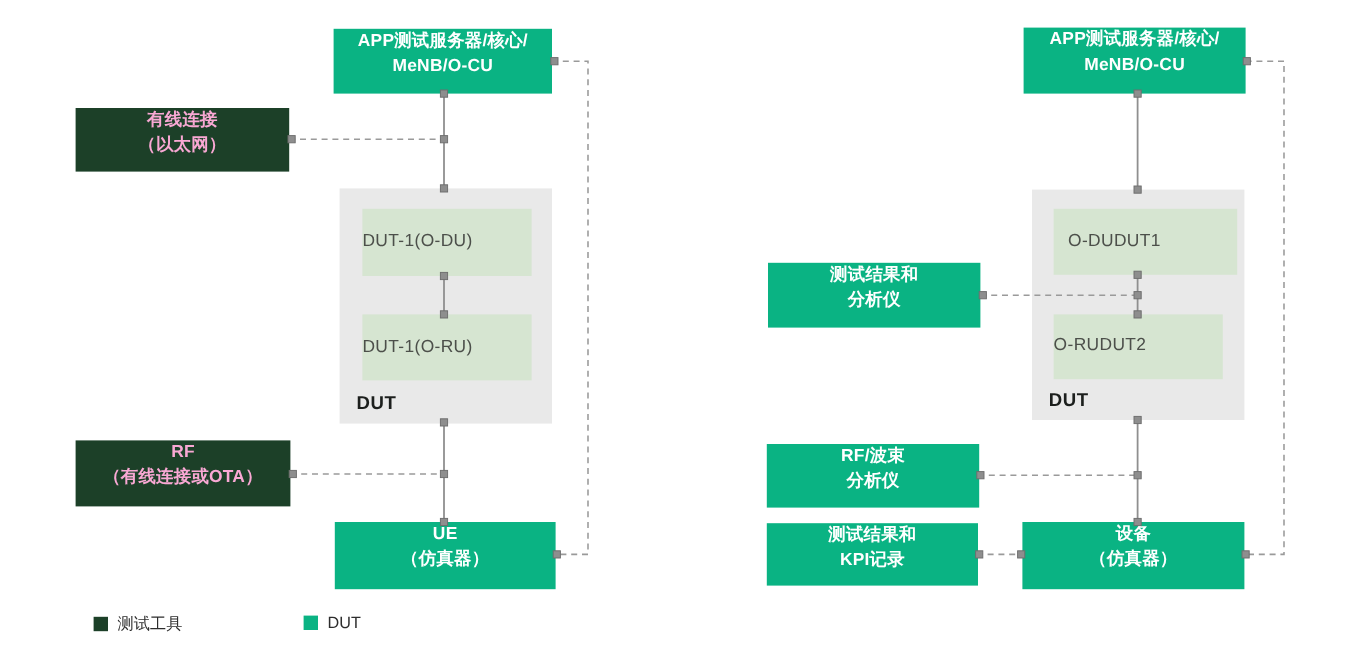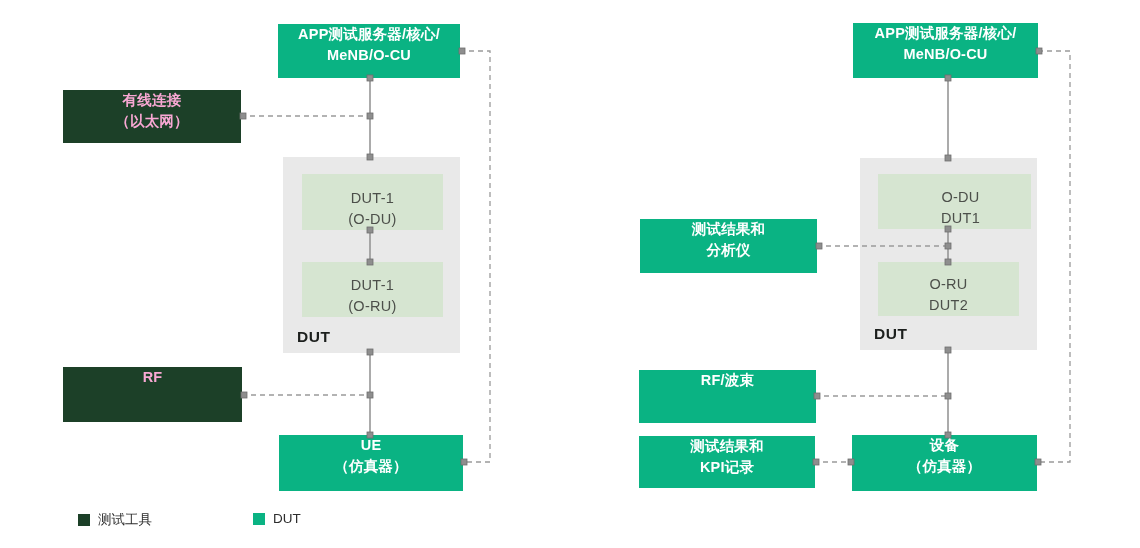--- a/index.html
+++ b/index.html
@@ -12,21 +12,21 @@
 
   .box{
     position:absolute;display:flex;flex-direction:column;align-items:center;justify-content:flex-start;
     text-align:center;font-size:14.5px;line-height:1.42;font-weight:600;letter-spacing:.2px;
   }
   .box.green{background:var(--accent-green);color:#ffffff;}
   .box.dark{background:var(--tool-dark-green);color:#f9a8d4;}
 
   .dut-container{position:absolute;background:var(--dut-container-gray);}
   .inner-box{
-    position:absolute;display:flex;flex-direction:column;align-items:center;justify-content:flex-end;
+    position:absolute;display:flex;flex-direction:row;align-items:center;justify-content:flex-start;
     background:var(--dut-inner-green);color:#4c4f4a;font-size:14.5px;line-height:1.45;font-weight:400;
     text-align:center;letter-spacing:.3px;
   }
   .dut-label{position:absolute;left:14px;bottom:7px;font-size:15.5px;font-weight:600;color:#1c1f1d;letter-spacing:.5px;}
 
   svg.wires{position:absolute;left:0;top:0;pointer-events:none;}
   .ln{stroke:#8f8f8f;stroke-width:1.5;fill:none;}
   .dash{stroke:#9a9a9a;stroke-width:1.3;fill:none;stroke-dasharray:5 4;}
   .dot{fill:#8e8e8e;stroke:#6e6e6e;stroke-width:.8;}
 
@@ -55,20 +55,21 @@
     </div>
     <div class="inner-box" style="left:19px;top:105px;width:141px;height:55px;">
       <span>DUT-1</span>
       <span>(O-RU)</span>
     </div>
     <span class="dut-label">DUT</span>
   </div>
 
   <div class="box dark" style="left:63px;top:367px;width:179px;height:55px;">
     <span>RF</span>
+    <span>（有线连接或OTA）</span>
   </div>
 
   <div class="box green" style="left:279px;top:435px;width:184px;height:56px;">
     <span>UE</span>
     <span>（仿真器）</span>
   </div>
 
   <div class="box green" style="left:853px;top:23px;width:185px;height:55px;">
     <span>APP测试服务器/核心/</span>
     <span>MeNB/O-CU</span>
@@ -84,21 +85,21 @@
       <span>O-DU</span>
       <span>DUT1</span>
     </div>
     <div class="inner-box" style="left:18px;top:104px;width:141px;height:54px;">
       <span>O-RU</span>
       <span>DUT2</span>
     </div>
     <span class="dut-label">DUT</span>
   </div>
 
-  <div class="box green" style="left:639px;top:370px;width:177px;height:53px;gap:34px;">
+  <div class="box green" style="left:639px;top:370px;width:177px;height:53px;">
     <span>RF/波束</span>
     <span>分析仪</span>
   </div>
 
   <div class="box green" style="left:639px;top:436px;width:176px;height:52px;">
     <span>测试结果和</span>
     <span>KPI记录</span>
   </div>
 
   <div class="box green" style="left:852px;top:435px;width:185px;height:56px;">

